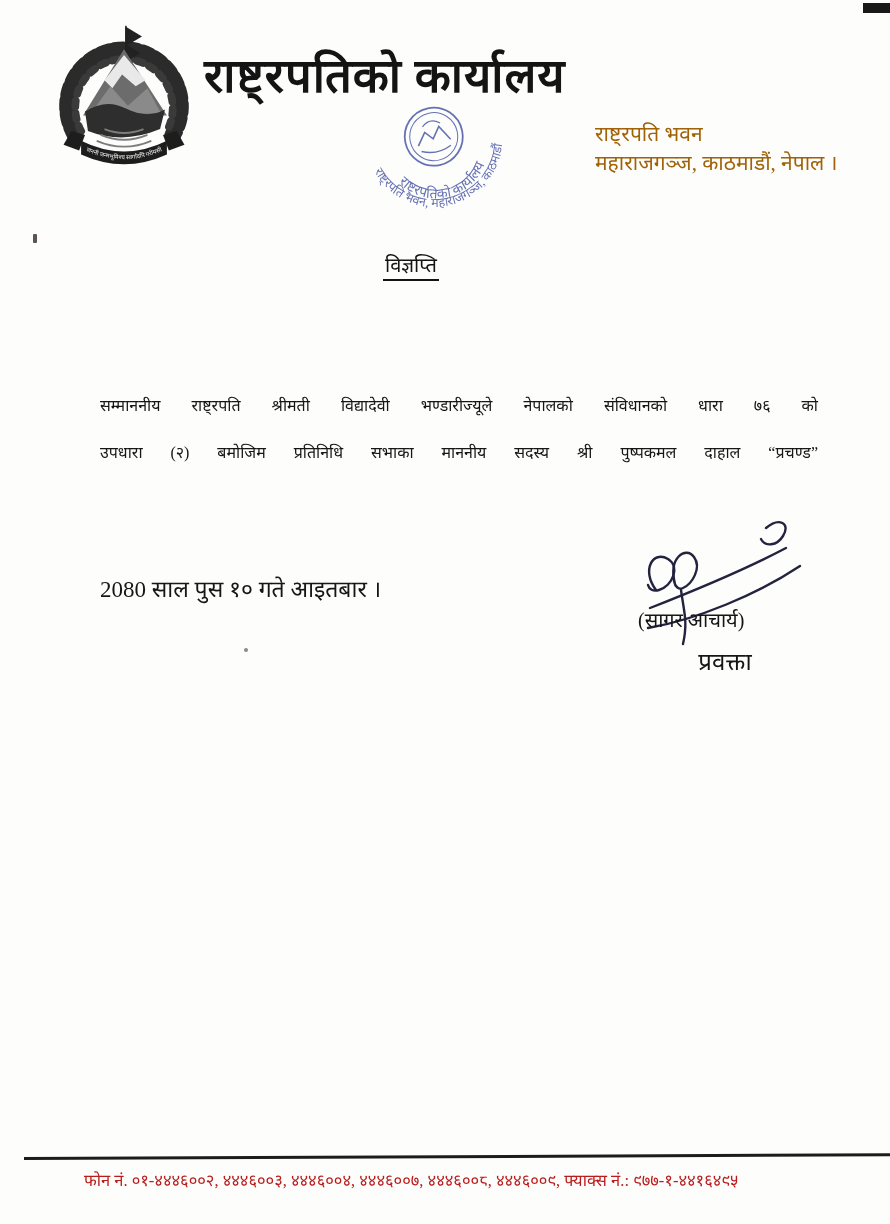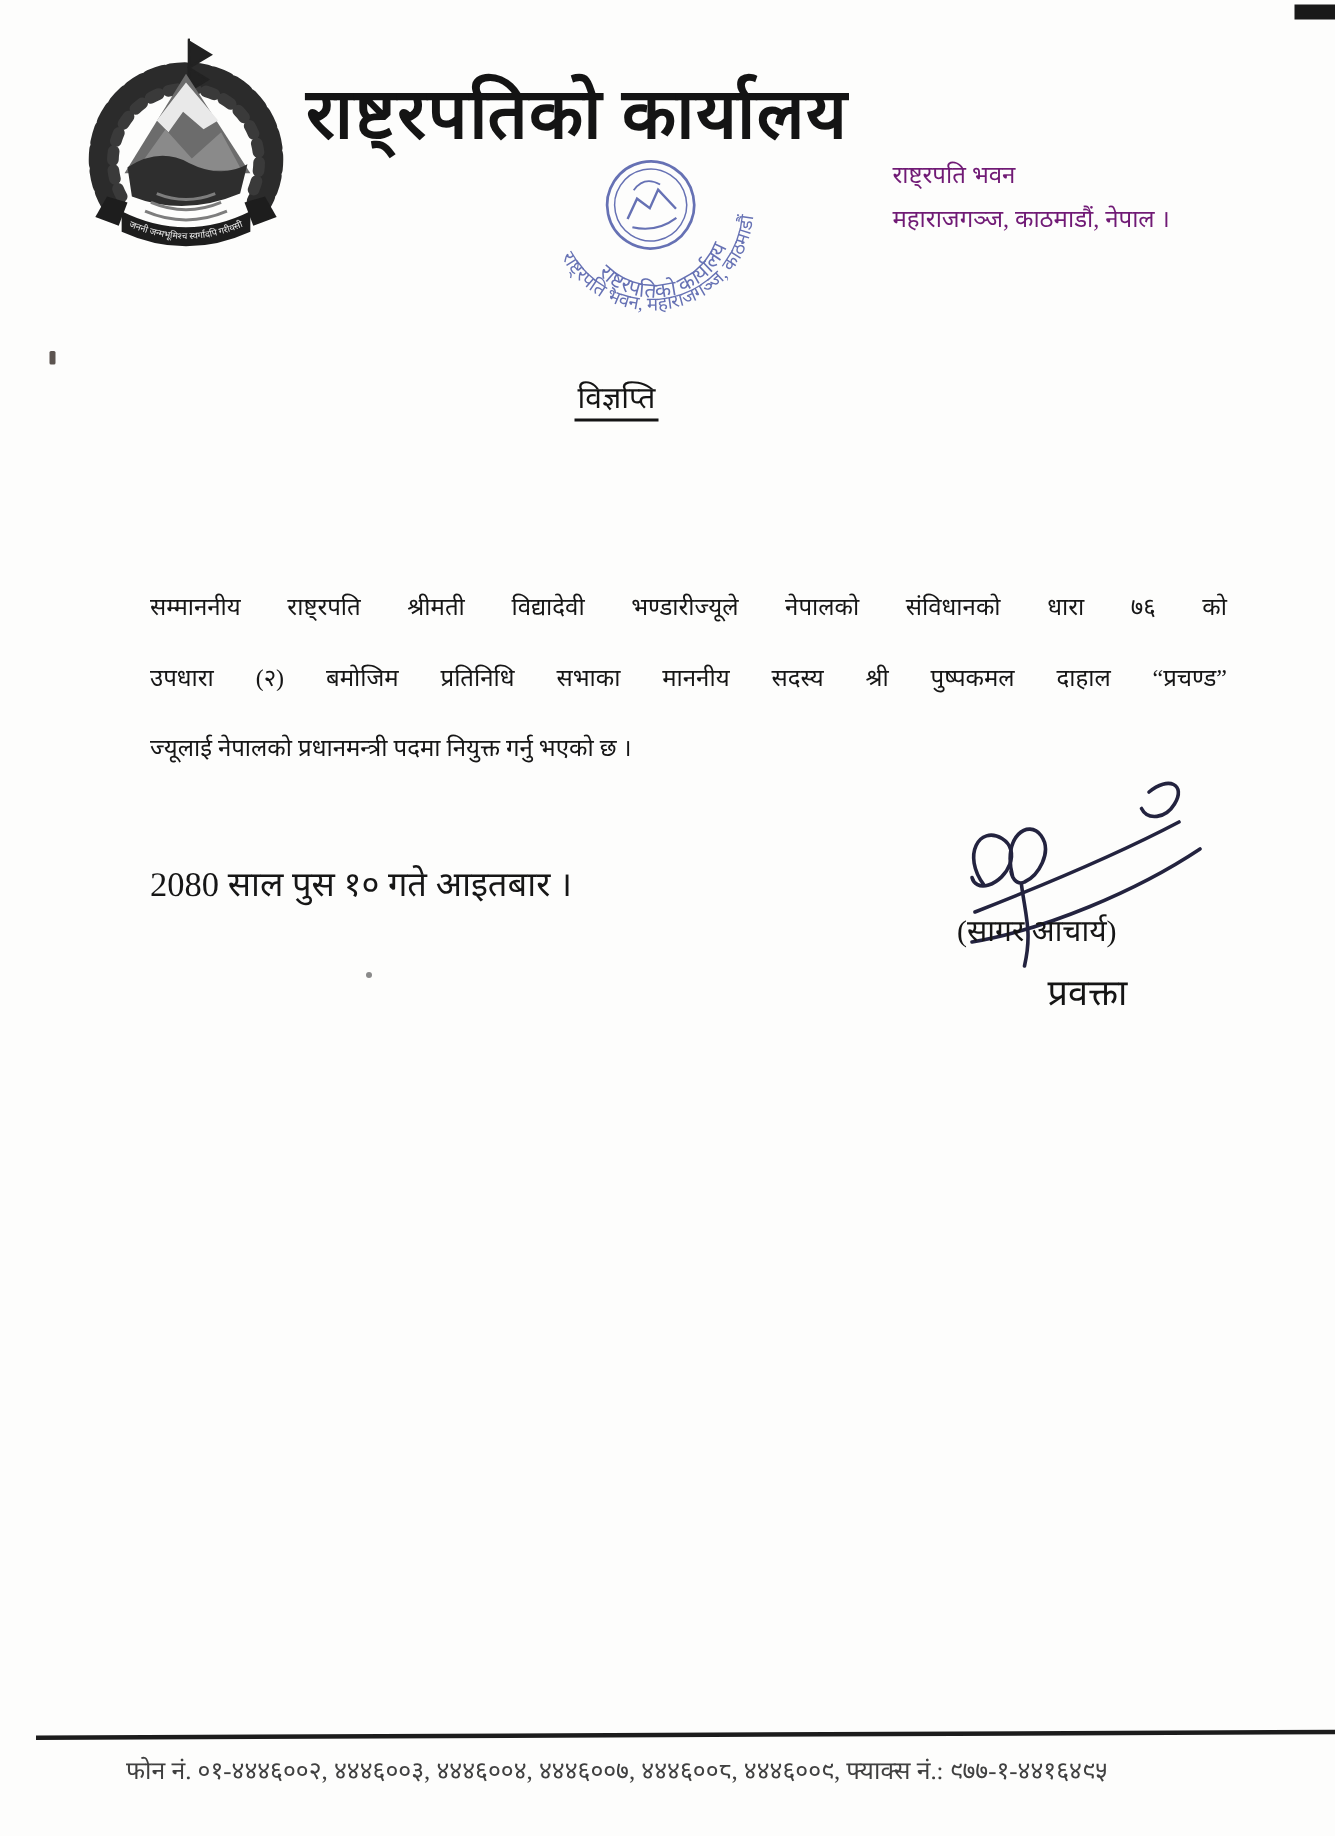--- a/index.html
+++ b/index.html
@@ -17,22 +17,22 @@
   .office-title{
     position:absolute;left:204px;top:42px;width:430px;
     font-size:47px;font-weight:700;color:#141414;
     letter-spacing:1px;white-space:nowrap;margin:0;
   }
   .stamp{
     position:absolute;left:333px;top:90px;width:214px;height:152px;
     mix-blend-mode:multiply;opacity:.82;
   }
   .address-block{
-    position:absolute;left:595px;top:103px;width:270px;
-    font-size:16px;line-height:29px;color:#701a75;
+    position:absolute;left:595px;top:120px;width:270px;
+    font-size:21px;line-height:29px;color:#a16207;
   }
   
   .notice-heading{
     position:absolute;left:383px;top:251px;
     font-size:20px;color:#141414;
     border-bottom:2px solid #141414;padding:0 2px 1px 2px;
   }
   .body-lines{
     position:absolute;left:100px;top:382px;width:718px;
     font-size:16px;line-height:47px;color:#161616;
@@ -53,21 +53,21 @@
     position:absolute;left:640px;top:644px;width:170px;text-align:center;
     font-size:24px;color:#151515;
   }
   
   .footer-rule{
     position:absolute;left:24px;top:1157px;width:866px;height:3px;
     background:#1c1c1c;transform:rotate(-0.25deg);transform-origin:left center;
   }
   .footer-contact{
     position:absolute;left:84px;top:1168px;width:780px;
-    font-size:16.5px;color:#404040;white-space:nowrap;
+    font-size:16.5px;color:#b91c1c;white-space:nowrap;
   }
   
   .corner-artifact{position:absolute;left:863px;top:3px;width:27px;height:10px;background:#191919;}
   .speck-1{position:absolute;left:33px;top:234px;width:4px;height:9px;background:#5c5450;border-radius:1px;}
   .speck-2{position:absolute;left:244px;top:648px;width:4px;height:4px;background:#8a8a8a;border-radius:50%;}
 </style>
 </head>
 <body>
 
 <div class="page">
@@ -132,21 +132,20 @@
   <div class="address-block">
     <div>राष्ट्रपति भवन</div>
     <div>महाराजगञ्ज, काठमाडौं, नेपाल ।</div>
   </div>
 
   <div class="notice-heading">विज्ञप्ति</div>
 
   <div class="body-lines">
     <p class="body-line justify">सम्माननीय राष्ट्रपति श्रीमती विद्यादेवी भण्डारीज्यूले नेपालको संविधानको धारा ७६ को</p>
     <p class="body-line justify">उपधारा (२) बमोजिम प्रतिनिधि सभाका माननीय सदस्य श्री पुष्पकमल दाहाल “प्रचण्ड”</p>
-    <p class="body-line">ज्यूलाई नेपालको प्रधानमन्त्री पदमा नियुक्त गर्नु भएको छ ।</p>
   </div>
 
   <div class="date-line">2080 साल पुस १० गते आइतबार ।</div>
 
   <svg class="signature-svg" viewBox="0 0 190 140" aria-hidden="true">
     <g fill="none" stroke="#23233f" stroke-width="2.4" stroke-linecap="round">
       <path d="M30,80 c-15,-20 -3,-40 12,-31 c13,8 4,27 -9,31 c-6,2 -10,-1 -11,-5"></path>
       <path d="M49,74 c-7,-27 11,-38 19,-27 c8,11 -2,27 -11,31 c-4,2 -8,-1 -9,-7 m7,9 c3,22 7,32 2,54"></path>
       <path d="M24,98 C70,80 122,58 160,38"></path>
       <path d="M140,18 c13,-11 25,-5 17,8 c-6,10 -18,11 -22,3"></path>

